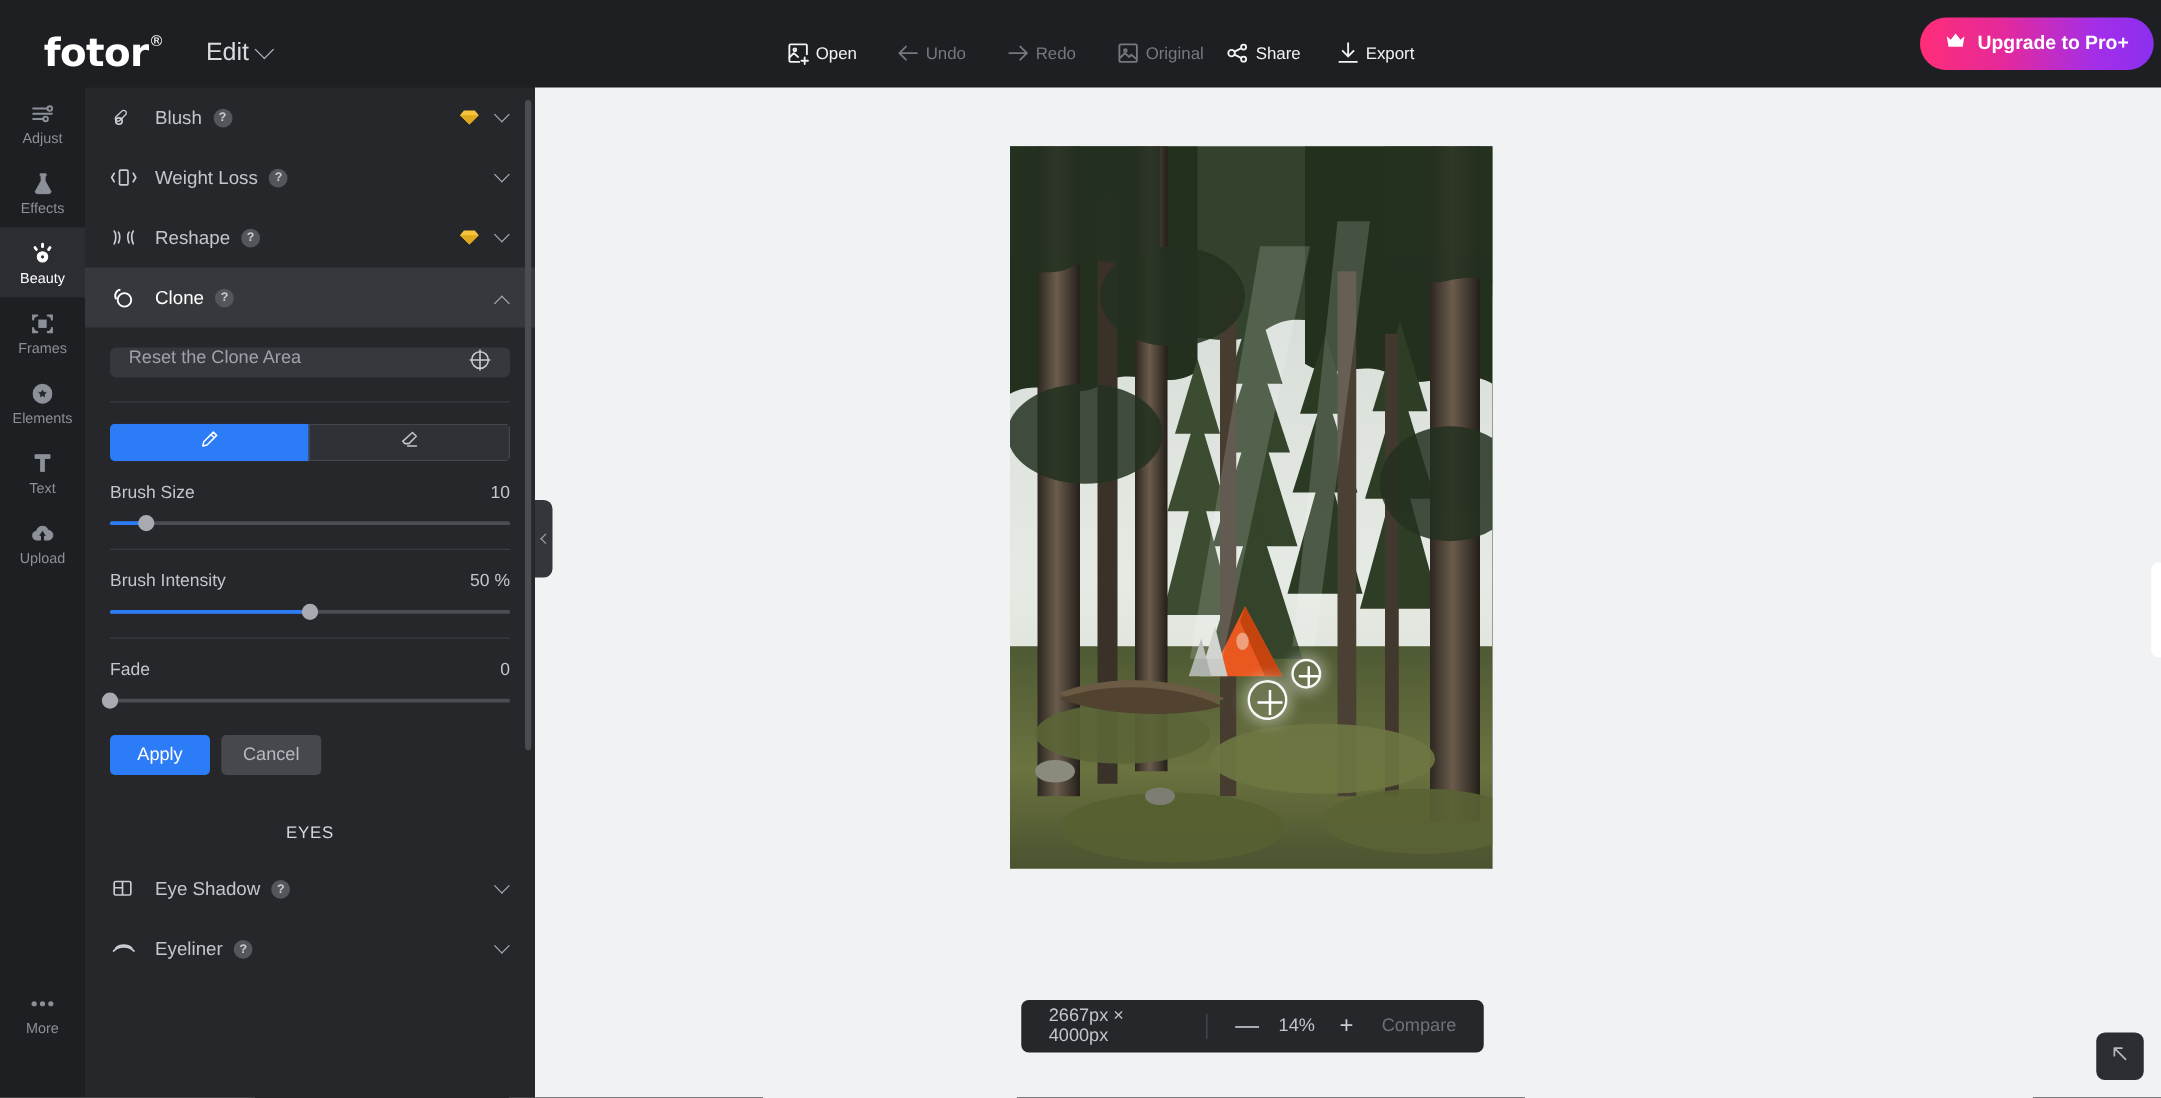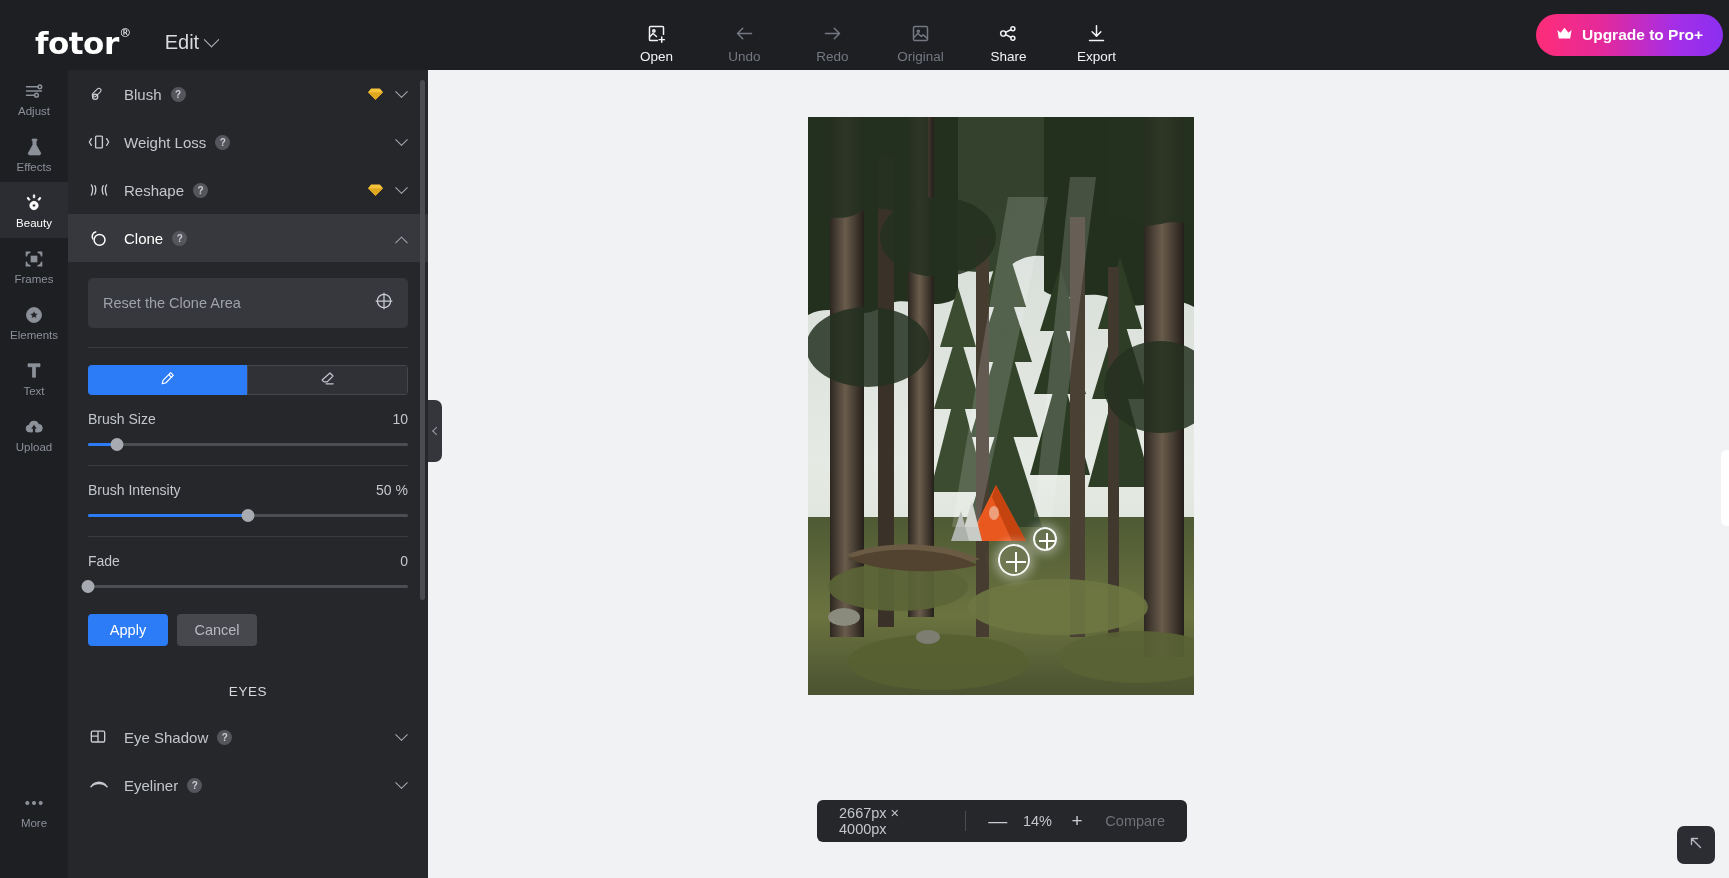--- a/index.html
+++ b/index.html
@@ -24,21 +24,21 @@
   .logo .reg { position: absolute; top: 1px; right: -12px; font-size: 12px; font-weight: 400; }
   .edit-menu {
     margin-left: 46px; display: flex; align-items: center; gap: 7px;
     color: #d8dade; font-size: 20px; cursor: pointer;
   }
   .chev-d { width: 11px; height: 11px; border-right: 1.6px solid #b6b9c0;
             border-bottom: 1.6px solid #b6b9c0; transform: rotate(45deg) translate(-2px,-2px); }
 
   .tools { position: absolute; left: 50%; transform: translateX(-50%);
            display: flex; align-items: center; gap: 30px; }
-  .tool { display: flex; flex-direction: column; align-items: center; gap: 4px;
+  .tool { display: flex; flex-direction: row; align-items: center; gap: 4px;
           width: 58px; cursor: pointer; }
   .tool .ic { height: 24px; display: flex; align-items: center; justify-content: center; }
   .tool .lb { font-size: 13.5px; }
   .tool.on { color: #f2f3f5; }
   .tool.off { color: #747880; }
   .tool.on svg { stroke: #f2f3f5; }
   .tool.off svg { stroke: #747880; }
 
   .upgrade {
     position: absolute; right: 18px; top: 14px; height: 42px; padding: 0 20px;
@@ -74,22 +74,22 @@
   .row .rlabel { margin-left: 10px; font-size: 15px; color: #c3c6cc; }
   .row.expanded .rlabel { color: #ffffff; }
   .help { width: 15px; height: 15px; border-radius: 50%; background: #54565c;
           color: #c9ccd2; font-size: 10px; display: flex; align-items: center;
           justify-content: center; margin-left: 9px; font-weight: 700; }
   .spacer { flex: 1; }
   .diamond { width: 15px; height: 14px; margin-right: 14px; }
   .chev { width: 9px; height: 9px; border-right: 1.6px solid #a7aab1;
           border-bottom: 1.6px solid #a7aab1; transform: rotate(45deg) translate(-2px,-2px); }
   .chev.up { transform: rotate(-135deg) translate(-3px,-3px); }
-  .reset-box { margin: 16px 20px 0 20px; height: 50px; background: #37383d;
-               border-radius: 5px; display: flex; align-items: center;
+  .reset-box { margin: 16px 20px 0 20px; height: 24px; background: #37383d;
+               border-radius: 5px; display: flex; align-items: flex-start;
                padding: 0 14px 0 15px; cursor: pointer; }
   .reset-box .txt { font-size: 14.5px; color: #9ea2aa; flex: 1; }
   .divider { margin: 19px 20px 0 20px; height: 1px; background: #3a3b40; }
 
   .toggle-group { margin: 17px 20px 0 20px; height: 30px; display: flex;
                   border-radius: 4px; overflow: hidden; }
   .tg { flex: 1; display: flex; align-items: center; justify-content: center;
         cursor: pointer; }
   .tg.on { background: #2b7cf6; }
   .tg.off { background: #303136; border: 1px solid #45464b; }

